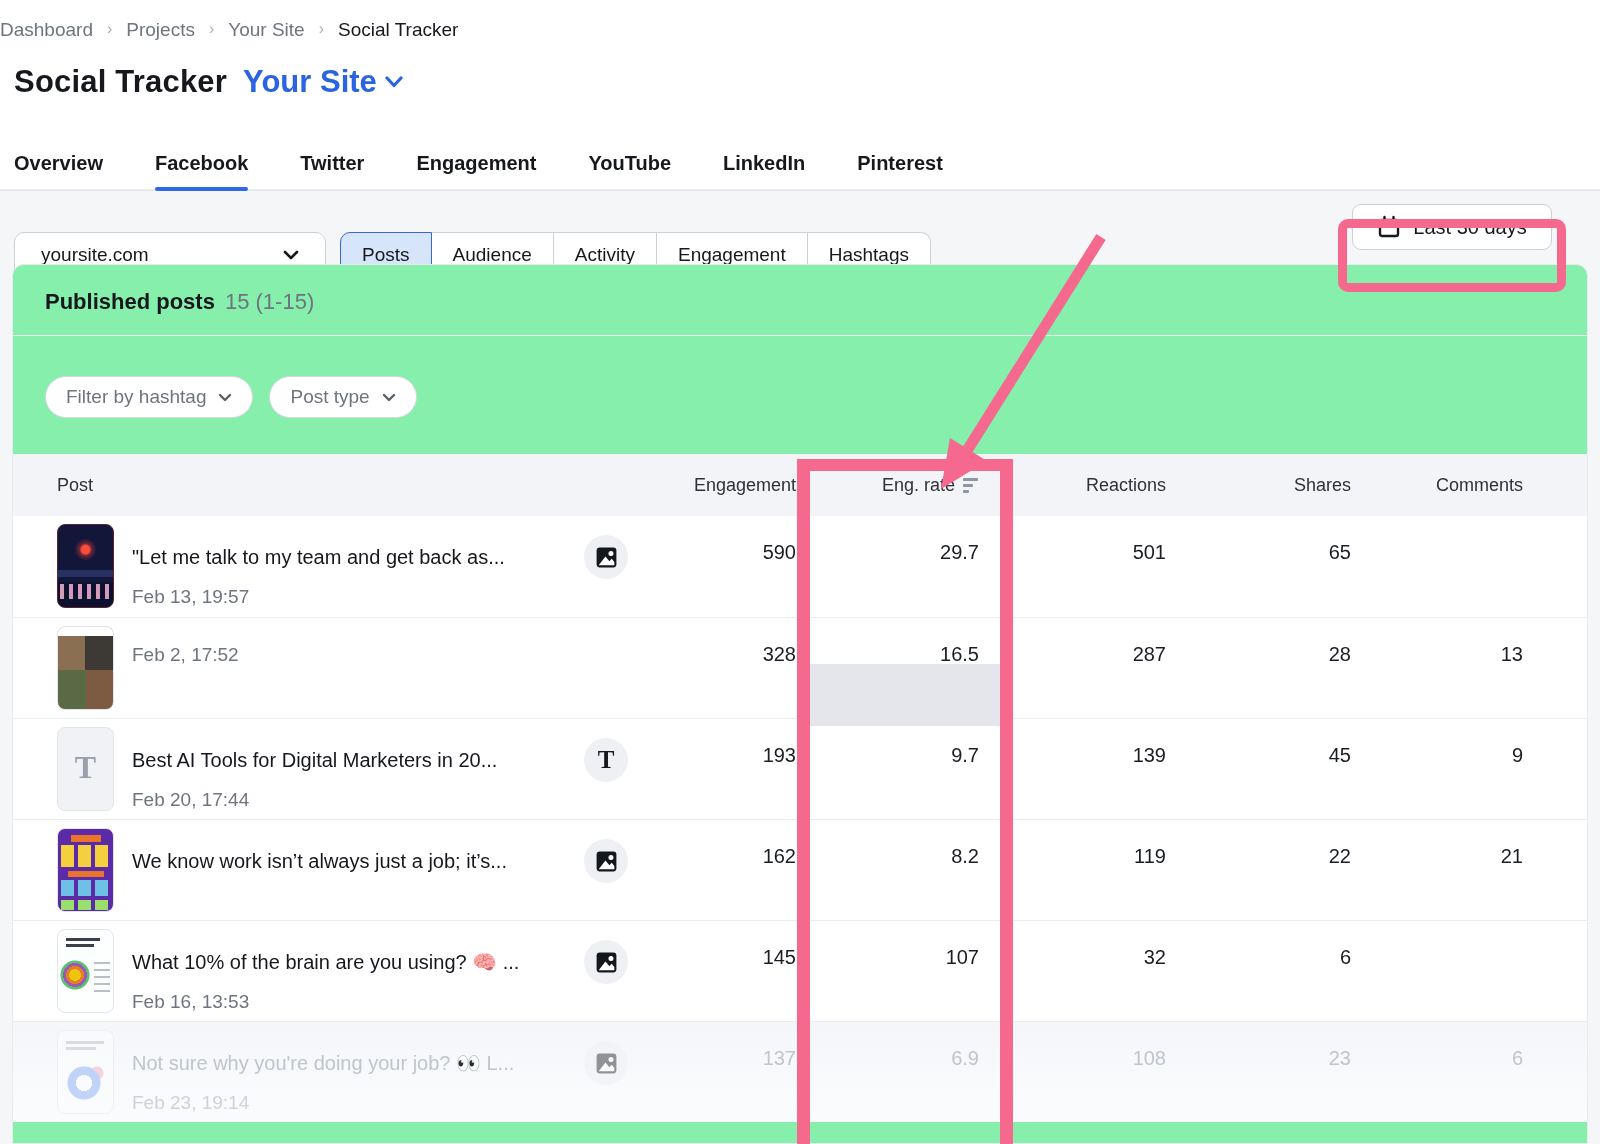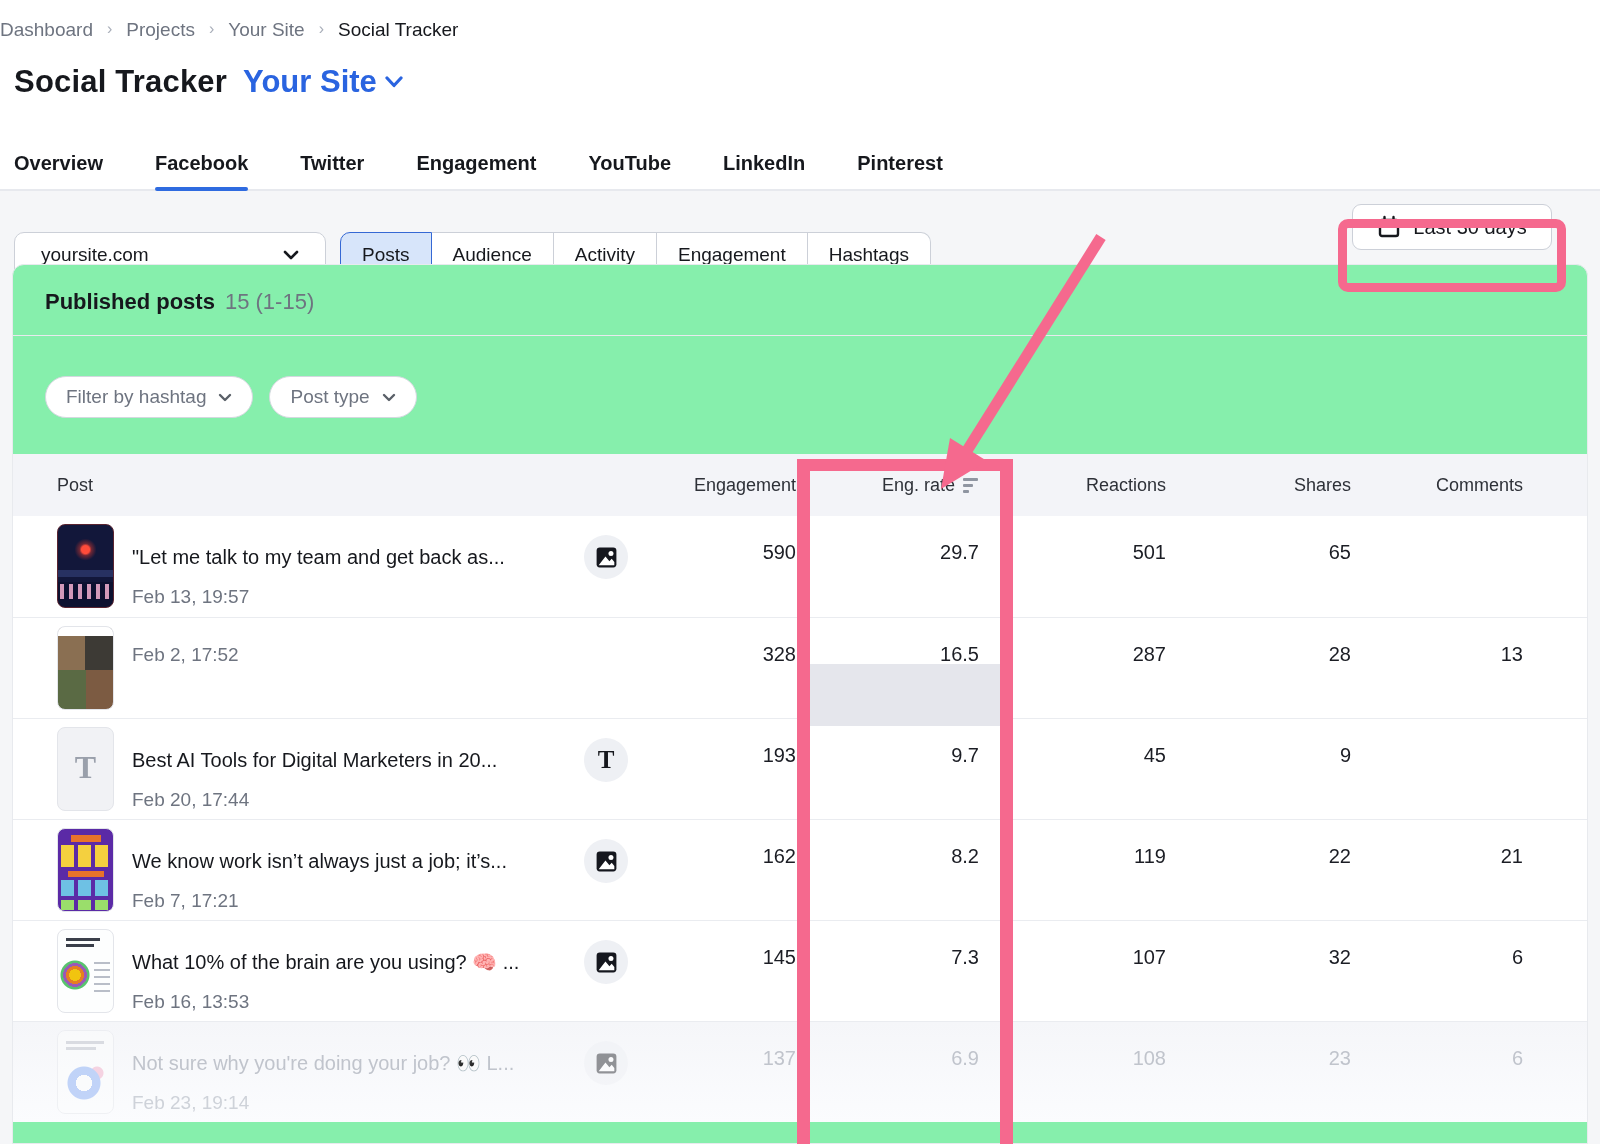--- a/index.html
+++ b/index.html
@@ -274,40 +274,40 @@
           <span class="type-badge">
 
             <span class="t-glyph" style="display: block;">T</span>
           </span>
         </div>
         <div class="post-date">Feb 20, 17:44</div>
       </div>
     </div>
     <div class="cell-num">193</div>
     <div class="cell-num">9.7</div>
+    <div class="cell-num">139</div>
     <div class="cell-num">45</div>
     <div class="cell-num">9</div>
   </div>
 
   <div class="tgrid trow">
     <div class="post-cell">
       <div class="thumb purple"></div>
       <div class="post-info">
         <div class="post-line1">
           <span class="post-title">We know work isn’t always just a job; it’s...</span>
           <span class="type-badge">
             <svg class="photo-ic" width="25" height="25" viewBox="0 0 24 24">
               <rect x="2.5" y="2.5" width="19" height="19" rx="3" fill="#15171e"></rect>
               <circle cx="16.3" cy="8.2" r="2.4" fill="#fff"></circle>
               <path d="M4.5 19.5 L11 11 L14.8 15.6 L17 13.2 L19.5 16.2 L19.5 19.5 Z" fill="#fff"></path>
             </svg>
 
           </span>
         </div>
-        <div class="post-date">Feb 7, 17:21</div>
       </div>
     </div>
     <div class="cell-num">162</div>
     <div class="cell-num">8.2</div>
     <div class="cell-num">119</div>
     <div class="cell-num">22</div>
     <div class="cell-num">21</div>
   </div>
 
   <div class="tgrid trow">
@@ -322,21 +322,20 @@
               <circle cx="16.3" cy="8.2" r="2.4" fill="#fff"></circle>
               <path d="M4.5 19.5 L11 11 L14.8 15.6 L17 13.2 L19.5 16.2 L19.5 19.5 Z" fill="#fff"></path>
             </svg>
 
           </span>
         </div>
         <div class="post-date">Feb 16, 13:53</div>
       </div>
     </div>
     <div class="cell-num">145</div>
-    <div class="cell-num">7.3</div>
     <div class="cell-num">107</div>
     <div class="cell-num">32</div>
     <div class="cell-num">6</div>
   </div>
 
   <div class="tgrid trow faded">
     <div class="post-cell">
       <div class="thumb donut"></div>
       <div class="post-info">
         <div class="post-line1">

